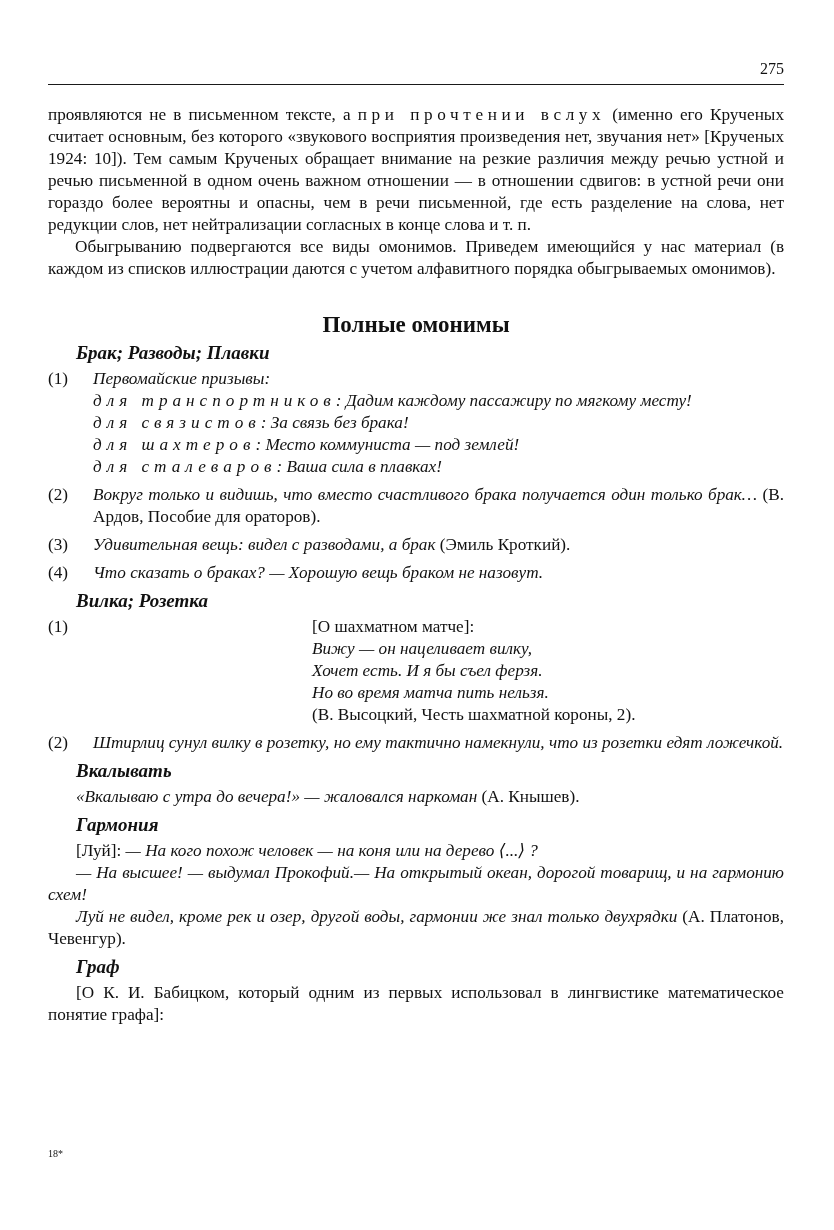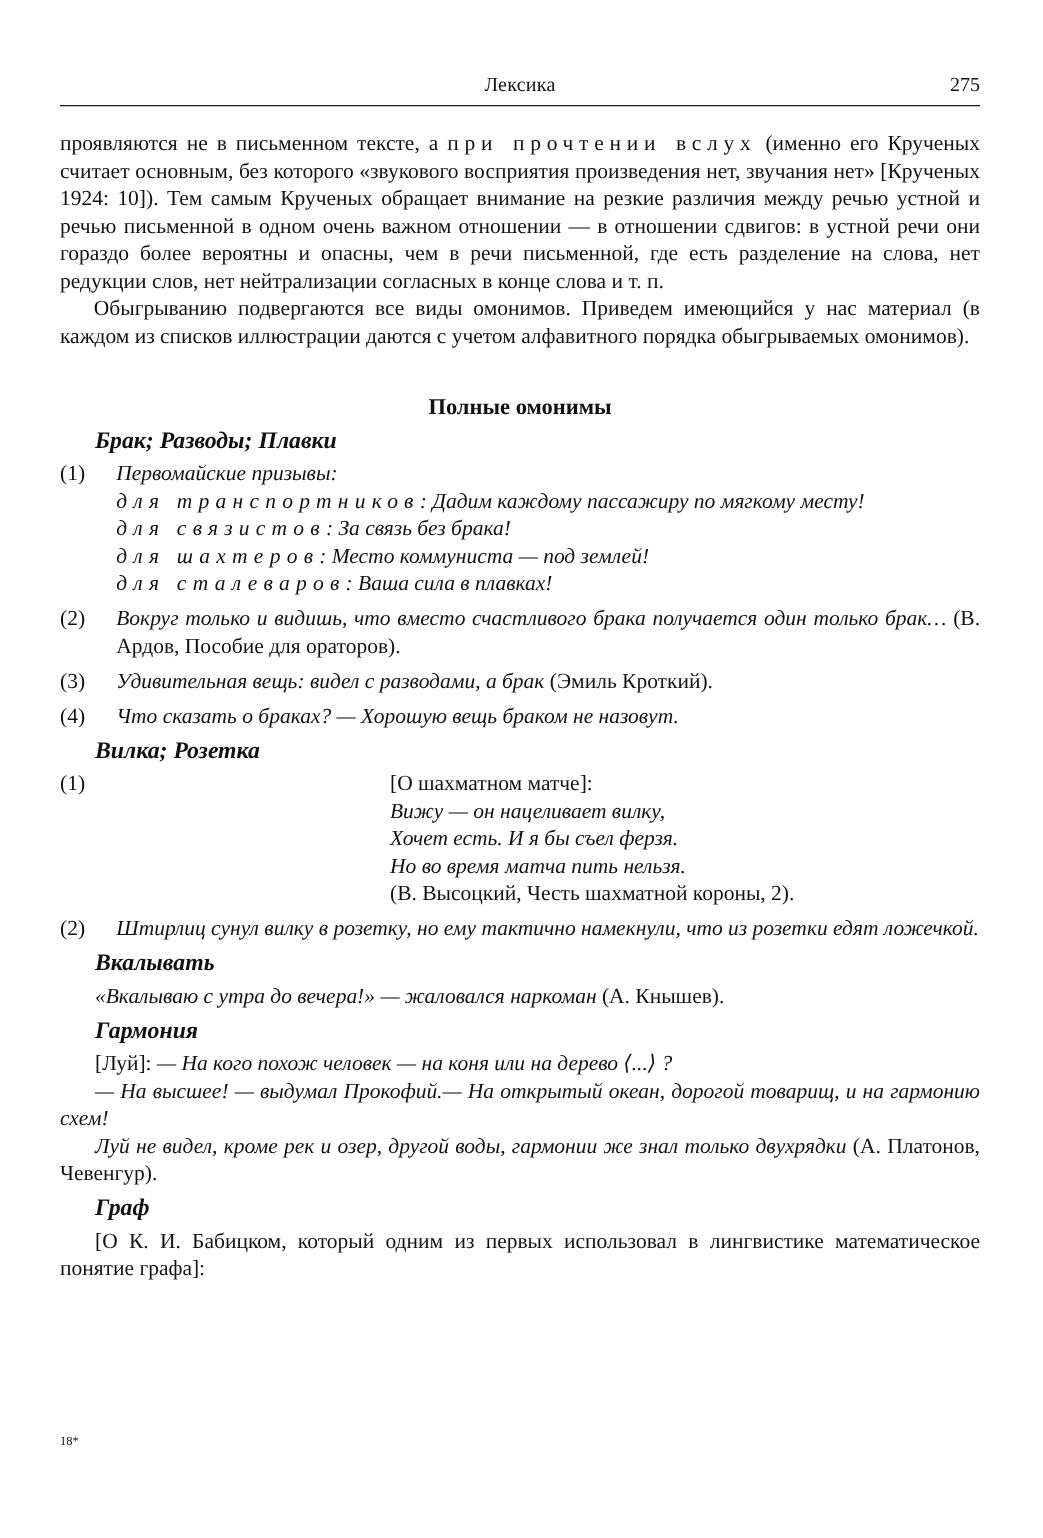--- a/index.html
+++ b/index.html
@@ -16,39 +16,38 @@
   .running-head .title { position: absolute; left: 0; right: 0; text-align: center; top: 2px; letter-spacing: 0.2px; }
   .running-head .num { position: absolute; right: 0; top: 2px; }
   .rule { position: absolute; top: 84px; left: 0; width: 736px; height: 0; border-top: 1.6px solid #1a1a1a; }
 
   .body-text { position: absolute; top: 104px; left: 0; width: 736px; font-size: 17.2px; line-height: 22px; }
   p { margin: 0; text-align: justify; }
   .indent { text-indent: 27px; }
   .spaced { letter-spacing: 4.6px; }
   .spaced-it { letter-spacing: 5px; font-style: italic; }
 
-  .section-title { text-align: center; font-weight: bold; font-size: 18px; margin-top: 34px; margin-left: 0; }
+  .section-title { text-align: center; font-weight: bold; font-size: 23px; margin-top: 34px; margin-left: 0; }
   .subhead { font-weight: bold; font-style: italic; font-size: 19px; margin-left: 28px; margin-top: 6px; margin-bottom: 4px; }
   .subhead.sp { }
 
   .list-item { position: relative; padding-left: 45px; text-align: justify; margin-bottom: 6px; }
   .list-item .num { position: absolute; left: 0; top: 0; font-style: normal; }
   .list-item .it { font-style: italic; }
   .line { display: block; }
   .poem { margin-left: 219px; margin-top: 0; }
   .poem .line { display: block; }
   .it { font-style: italic; }
 
   .footer-mark { position: absolute; top: 1148px; left: 48px; font-size: 10px; }
 </style>
 </head>
 <body>
 
 <div class="running-head" style="left:48px;">
-  <span class="title">Лексика</span>
   <span class="num">275</span>
 </div>
 <div class="rule" style="left:48px;"></div>
 
 <div class="page">
   <div class="body-text">
 
     <p><span>проявляются не в письменном тексте, а </span><span class="spaced">при прочтении вслух</span><span> (именно его Крученых считает основным, без которого «звукового восприятия произведения нет, звучания нет» [Крученых 1924: 10]). Тем самым Крученых обращает внимание на резкие различия между речью устной и речью письменной в одном очень важном отношении — в отношении сдвигов: в устной речи они гораздо более вероятны и опасны, чем в речи письменной, где есть разделение на слова, нет редукции слов, нет нейтрализации согласных в конце слова и т. п.</span></p>
     <p class="indent">Обыгрыванию подвергаются все виды омонимов. Приведем имеющийся у нас материал (в каждом из списков иллюстрации даются с учетом алфавитного порядка обыгрываемых омонимов).</p>
 

